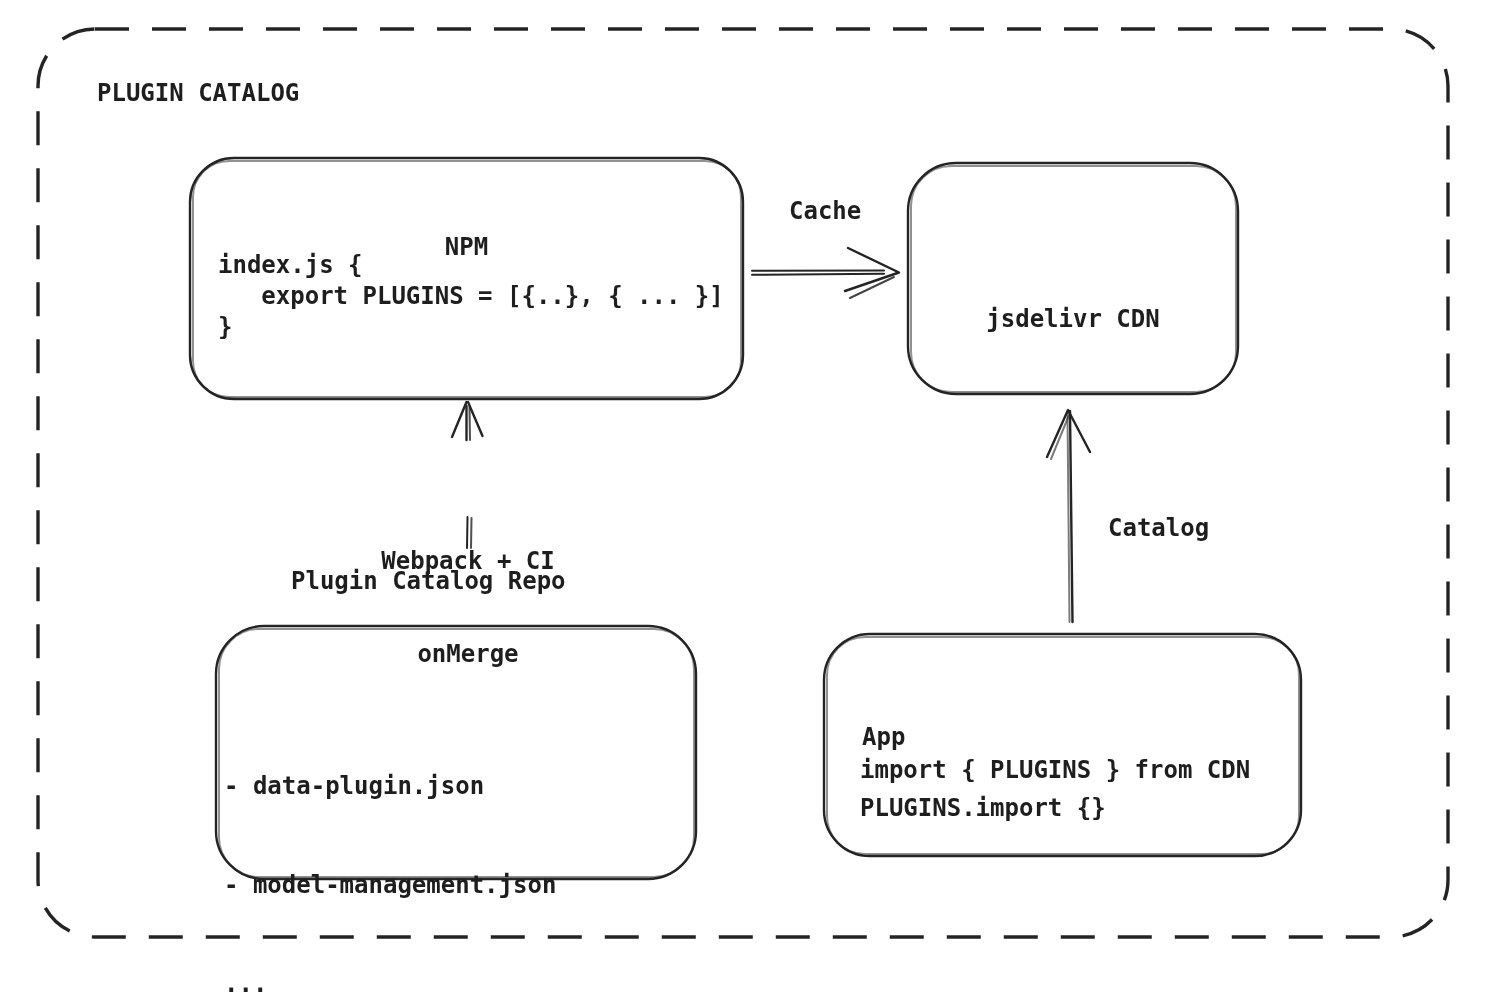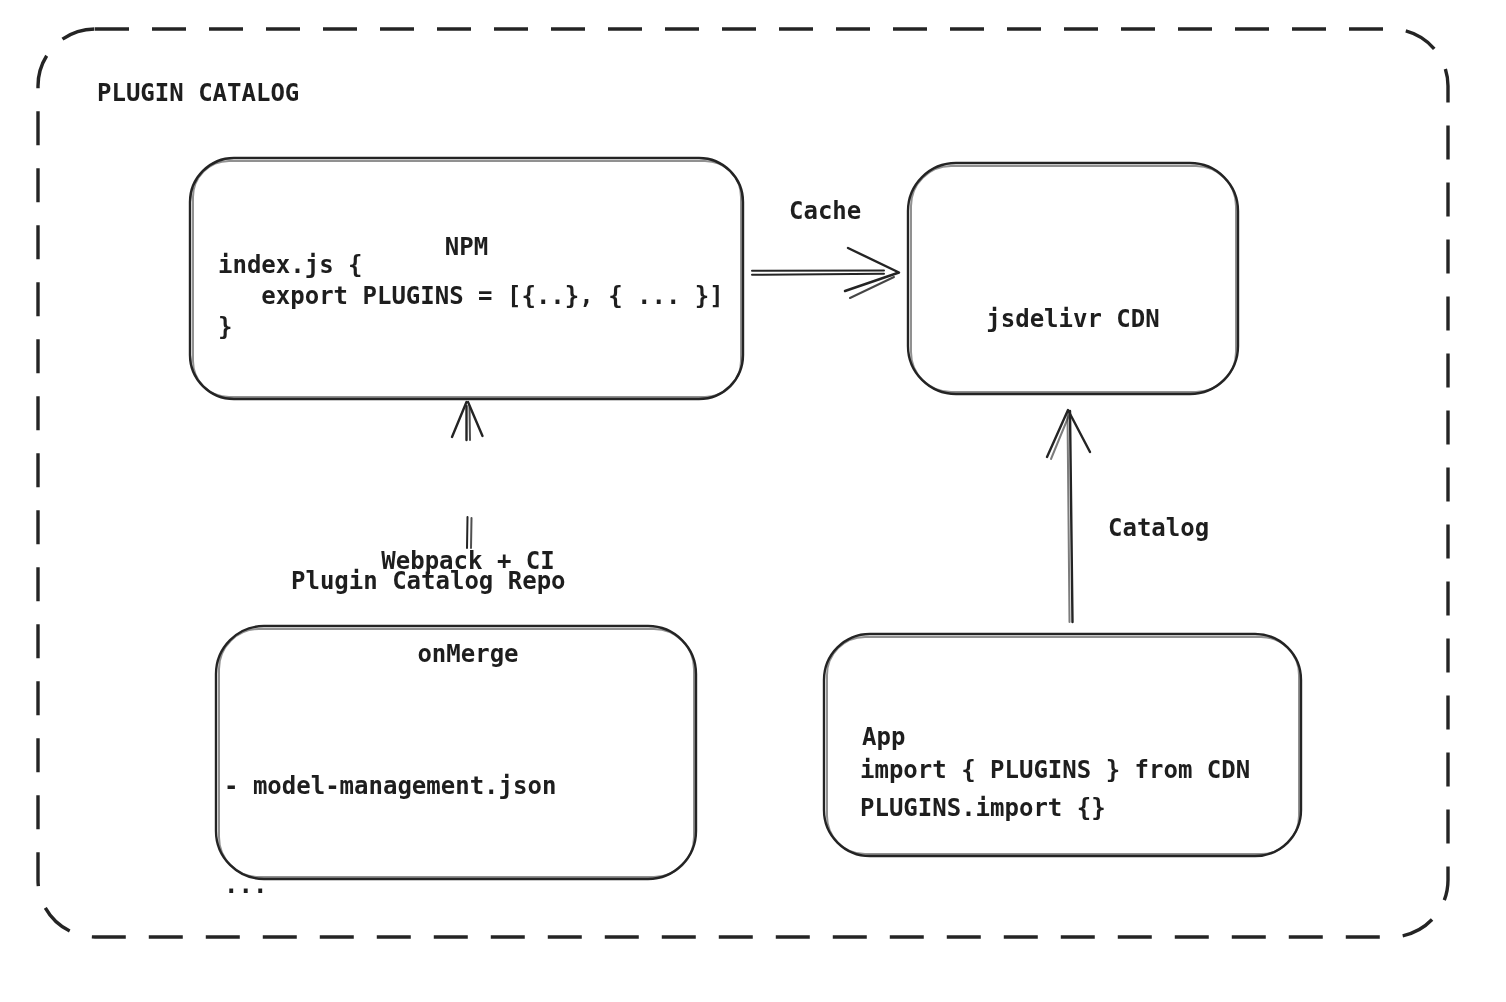--- a/index.html
+++ b/index.html
@@ -95,20 +95,21 @@
 
   <div class="t center" style="left:908px;top:263px;width:330px;">jsdelivr CDN</div>
 
   <div class="t center" style="left:326px;top:443px;width:284px;">
     <div>Webpack + CI</div>
     <div>onMerge</div>
   </div>
 
   <div class="t" style="left:291px;top:566px;">Plugin Catalog Repo</div>
   <div class="t lh33" style="left:224px;top:704px;">
+    <div>- data-plugin.json</div>
     <div>- model-management.json</div>
     <div>...</div>
   </div>
 
   <div class="t" style="left:862px;top:678px;margin-top:44px;">App</div>
   <div class="t" style="left:860px;top:735px;margin-top:20px;">import { PLUGINS } from CDN</div>
   <div class="t" style="left:860px;top:793px;">PLUGINS.import {}</div>
 
   <div class="t" style="left:1108px;top:513px;">Catalog</div>
 

